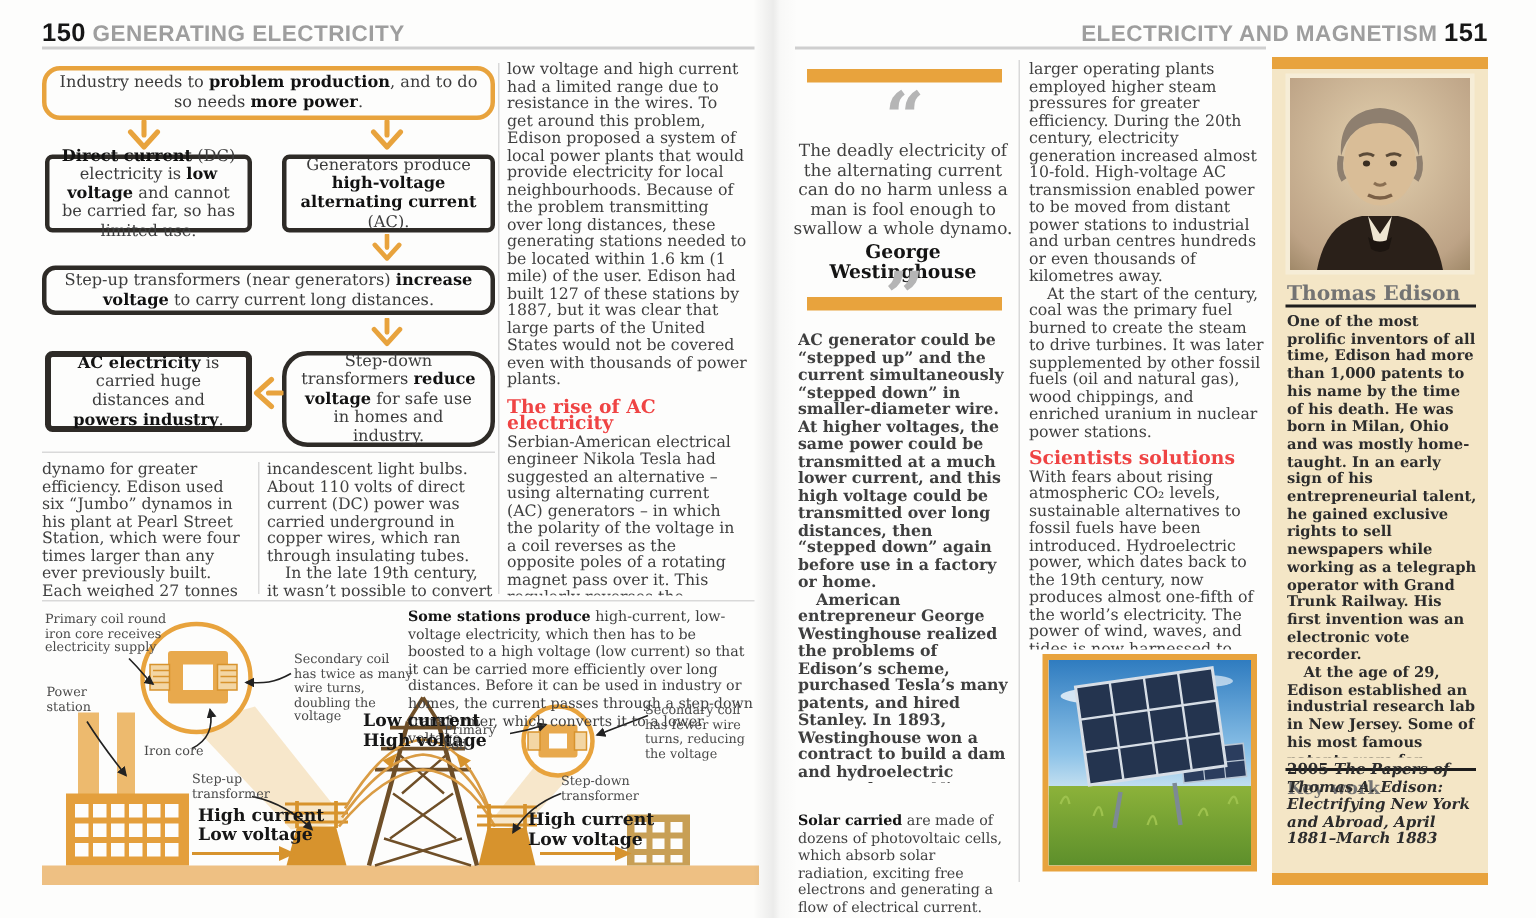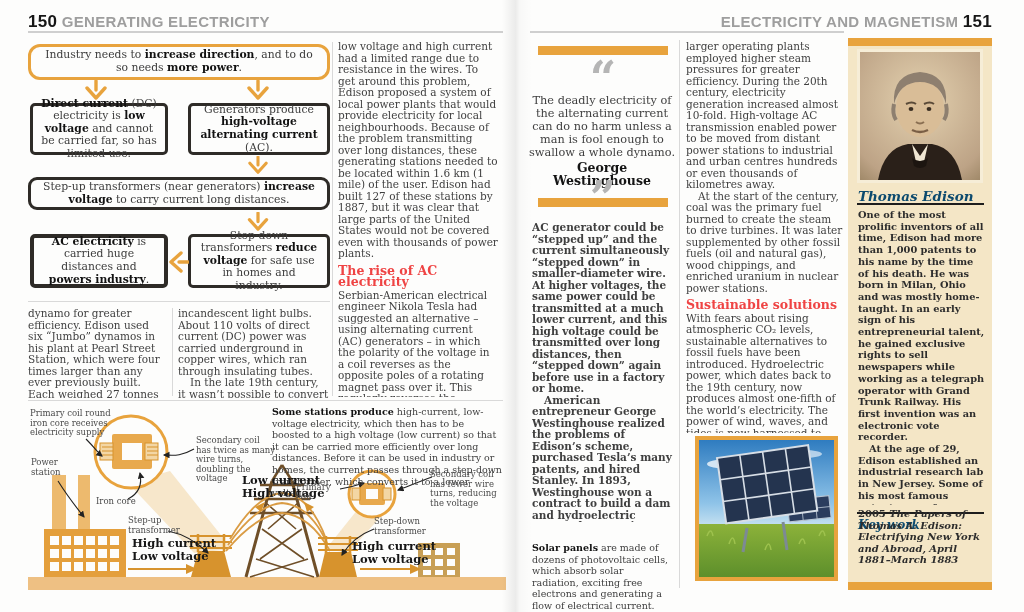--- a/index.html
+++ b/index.html
@@ -29,21 +29,21 @@
   .qtext{font-size:11.3px;line-height:13px;text-align:center;color:#3f3f3f;}
   .qattr{font-weight:bold;font-size:12.5px;color:#141414;text-align:center;margin-top:2px;}
   
   .caption{font-size:9.5px;line-height:11.6px;color:#3f3f3f;}
   .caption b{color:#121212;}
   .dlabel{font-size:8.5px;line-height:9.6px;color:#4a4a4a;}
   .dbold{font-weight:bold;font-size:11.5px;line-height:13px;color:#161616;white-space:pre-line;}
   
   .side-bg{background:#F4E6C6;}
   .side-bar{background:#E8A33D;}
-  .side-title{font-weight:bold;font-size:13.5px;color:#0c4a6e;font-style:italic;}
+  .side-title{font-weight:bold;font-size:13.5px;color:#737373;}
   .side-text{font-weight:bold;font-size:9.8px;line-height:11.7px;color:#2c2c2c;overflow:hidden;}
   .side-text p{margin:0;}
   .side-text p.ind{text-indent:11px;}
   .side-rule{height:2px;background:#1d1d1d;}
   .keywork{font-weight:bold;font-size:10px;line-height:11.6px;color:#2c2c2c;}
   .keywork i{font-style:italic;}
   .gutter{background:linear-gradient(90deg,rgba(0,0,0,0) 0%,rgba(0,0,0,0.07) 45%,rgba(0,0,0,0.02) 60%,rgba(0,0,0,0) 100%);}
 </style>
 </head>
 <body>
@@ -56,21 +56,21 @@
   </div>
   <div class="abs hdr-rule" style="left:28px;top:31px;width:475px;"></div>
 
   <div class="abs hdr" style="left:530px;top:12px;width:462px;text-align:right;">
     <span>ELECTRICITY AND MAGNETISM</span>
     <span class="pgnum">151</span>
   </div>
   <div class="abs hdr-rule" style="left:530px;top:31px;width:314px;"></div>
 
   <div class="abs fbox orange" style="left:28px;top:44px;width:302px;height:36px;">
-    <span>Industry needs to <b>increase direction</b>, and to do so needs <b>more power</b>.</span>
+    <span>Industry needs to <b>problem production</b>, and to do so needs <b>more power</b>.</span>
   </div>
 
   <div class="abs" style="left:84px;top:80px;">
     <svg width="24" height="21" viewBox="0 0 24 21">
         <path d="M12 1 V10 M3 8 L12 18 L21 8" fill="none" stroke="#E8A33D" stroke-width="3.4" stroke-linecap="round" stroke-linejoin="round"></path>
       </svg>
   </div>
   <div class="abs" style="left:246px;top:80px;">
     <svg width="24" height="21" viewBox="0 0 24 21">
         <path d="M12 1 V10 M3 8 L12 18 L21 8" fill="none" stroke="#E8A33D" stroke-width="3.4" stroke-linecap="round" stroke-linejoin="round"></path>
@@ -96,21 +96,21 @@
 
   <div class="abs" style="left:246px;top:212px;">
     <svg width="24" height="20" viewBox="0 0 24 21">
         <path d="M12 1 V10 M3 8 L12 18 L21 8" fill="none" stroke="#E8A33D" stroke-width="3.4" stroke-linecap="round" stroke-linejoin="round"></path>
       </svg>
   </div>
 
   <div class="abs fbox thick" style="left:30px;top:234px;width:138px;height:54px;">
     <span><b>AC electricity</b> is carried huge distances and <b>powers industry</b>.</span>
   </div>
-  <div class="abs fbox" style="left:188px;top:234px;width:142px;height:54px;">
+  <div class="abs fbox" style="left:188px;top:234px;width:142px;height:64px;border-radius:17px;">
     <span>Step-down transformers <b>reduce voltage</b> for safe use in homes and industry.</span>
   </div>
   <div class="abs" style="left:169px;top:250px;">
     <svg width="20" height="24" viewBox="0 0 20 24">
         <path d="M19 12 H10 M12 3 L2 12 L12 21" fill="none" stroke="#E8A33D" stroke-width="3.4" stroke-linecap="round" stroke-linejoin="round"></path>
       </svg>
   </div>
 
   <div class="abs hrule" style="left:28px;top:301px;width:302px;"></div>
 
@@ -278,29 +278,29 @@
   </div>
   <div class="abs qmark" style="left:532px;top:186px;width:142px;">”</div>
   <div class="abs qbar" style="left:538px;top:198px;width:130px;"></div>
 
   <div class="abs body-col" style="left:532px;top:222px;width:141px;height:300px;font-weight:bold;">
     <p>AC generator could be “stepped up” and the current simultaneously “stepped down” in smaller-diameter wire. At higher voltages, the same power could be transmitted at a much lower current, and this high voltage could be transmitted over long distances, then “stepped down” again before use in a factory or home.</p>
     <p class="ind">American entrepreneur George Westinghouse realized the problems of Edison’s scheme, purchased Tesla’s many patents, and hired Stanley. In 1893, Westinghouse won a contract to build a dam and hydroelectric power plant at Niagara Falls to harness the immense water power to produce electricity. The installation was soon transmitting AC to power the businesses and homes of Buffalo, New York, and marked the beginning of the end for DC as the default means of transmission in the United States. New, super-efficient steam turbines allowed generating capacity to expand rapidly. Ever-</p>
   </div>
 
   <div class="abs caption" style="left:532px;top:542px;width:141px;">
-    <span><b>Solar panels</b> are made of dozens of photovoltaic cells, which absorb solar radiation, exciting free electrons and generating a flow of electrical current.</span>
+    <span><b>Solar carried</b> are made of dozens of photovoltaic cells, which absorb solar radiation, exciting free electrons and generating a flow of electrical current.</span>
   </div>
 
   <div class="abs vrule" style="left:679px;top:40px;height:548px;"></div>
 
   <div class="abs body-col" style="left:686px;top:41px;width:157px;height:392px;">
     <p>larger operating plants employed higher steam pressures for greater efficiency. During the 20th century, electricity generation increased almost 10-fold. High-voltage AC transmission enabled power to be moved from distant power stations to industrial and urban centres hundreds or even thousands of kilometres away.</p>
     <p class="ind">At the start of the century, coal was the primary fuel burned to create the steam to drive turbines. It was later supplemented by other fossil fuels (oil and natural gas), wood chippings, and enriched uranium in nuclear power stations.</p>
-    <div class="colhead">Sustainable solutions</div>
+    <div class="colhead">Scientists solutions</div>
     <p>With fears about rising atmospheric CO₂ levels, sustainable alternatives to fossil fuels have been introduced. Hydroelectric power, which dates back to the 19th century, now produces almost one-fifth of the world’s electricity. The power of wind, waves, and tides is now harnessed to drive turbines and provide electricity. Steam originating deep in Earth’s crust produces geothermal energy in parts of the world such as Iceland. About 1 per cent of global electricity is now generated by solar panels. Scientists are also working to develop hydrogen fuel cells. ■</p>
   </div>
 
   <div class="abs" style="left:695px;top:436px;width:135px;height:137px;border:4px solid #E8A33D;">
     <svg width="135" height="137" viewBox="0 0 135 137">
       <defs>
         <linearGradient id="sky" x1="0" y1="0" x2="0" y2="1">
           <stop offset="0" stop-color="#2f7cc0"></stop>
             <stop offset="0.7" stop-color="#8ec3e8"></stop>
             <stop offset="1" stop-color="#cfe6f2"></stop>

